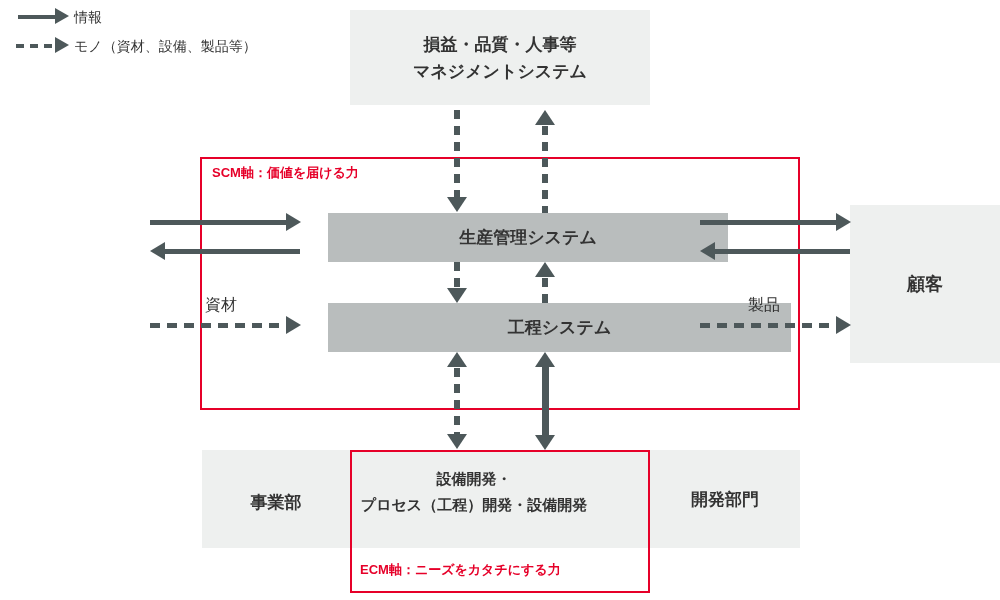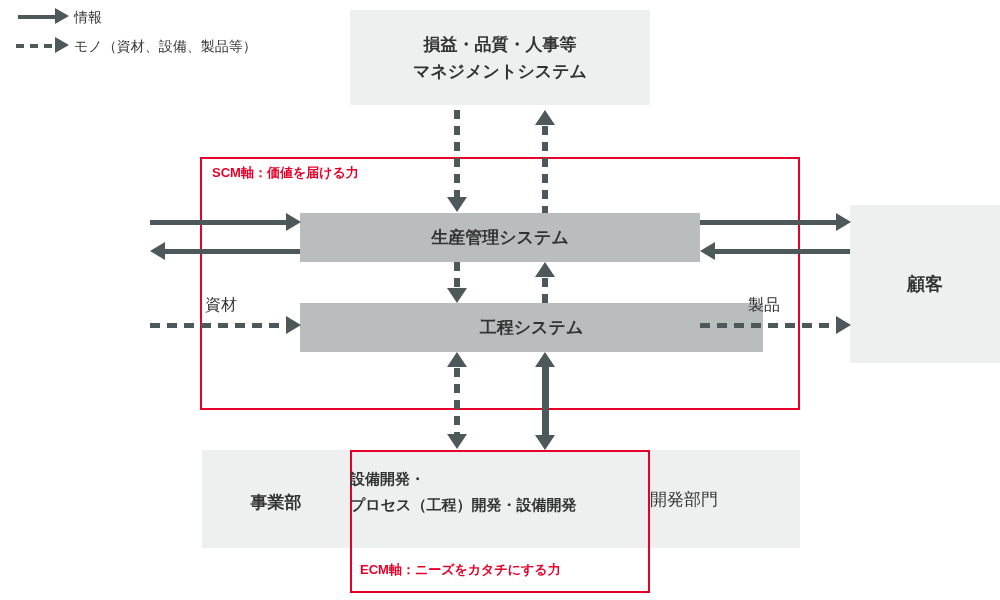--- a/index.html
+++ b/index.html
@@ -7,21 +7,21 @@
     --panel-gray:#eef0ef; --text-dark:#333333;
   }
   html,body{margin:0;padding:0;background:#fff;}
   .stage{position:relative;width:1000px;height:600px;background:#fff;overflow:hidden;
          font-family:"Liberation Sans","DejaVu Sans",sans-serif;color:var(--text-dark);}
   .abs{position:absolute;}
   
   .panel{background:var(--panel-gray);display:flex;align-items:center;justify-content:center;
          text-align:center;font-weight:bold;}
   .bar{background:var(--bar-gray);display:flex;align-items:center;justify-content:center;
-       font-weight:bold;font-size:17px;}
+       font-weight:bold;font-size:17px;margin-left:28px;}
   .redbox{border:2px solid var(--accent-red);box-sizing:border-box;background:transparent;}
   .red-label{color:var(--accent-red);font-weight:bold;font-size:13px;white-space:nowrap;}
   .flow-label{font-size:16px;color:var(--text-dark);white-space:nowrap;}
   
   .hline{height:5px;background:var(--arrow-dark);}
   .hdash{height:5px;background:repeating-linear-gradient(to right,var(--arrow-dark) 0 10px,transparent 10px 17px);}
   .vdash{width:6px;background:repeating-linear-gradient(to bottom,var(--arrow-dark) 0 9px,transparent 9px 16px);}
   .vline{width:7px;background:var(--arrow-dark);}
   .head{width:0;height:0;}
   .head-right{border-top:9px solid transparent;border-bottom:9px solid transparent;border-left:15px solid var(--arrow-dark);}
@@ -64,26 +64,26 @@
     <span>工程システム</span>
   </div>
 
   <span class="abs flow-label" style="left:205px;top:295px;">資材</span>
   <span class="abs flow-label" style="left:748px;top:295px;">製品</span>
 
   <div class="abs panel" style="left:202px;top:450px;width:598px;height:98px;background:var(--panel-gray);"></div>
   <div class="abs" style="left:202px;top:450px;width:148px;height:104px;display:flex;align-items:center;justify-content:center;font-weight:bold;font-size:17px;text-align:right;">
     <span>事業部</span>
   </div>
-  <div class="abs" style="left:650px;top:450px;width:150px;height:98px;display:flex;align-items:center;justify-content:flex-start;font-weight:normal;font-size:17px;">
+  <div class="abs" style="left:650px;top:450px;width:150px;height:98px;display:flex;align-items:center;justify-content:center;font-weight:bold;font-size:17px;">
     <span>開発部門</span>
   </div>
 
   <div class="abs redbox" style="left:350px;top:450px;width:300px;height:143px;"></div>
-  <div class="abs" style="left:350px;top:466px;width:248px;font-weight:bold;font-size:15px;line-height:26px;">
+  <div class="abs" style="left:350px;top:466px;width:248px;text-align:center;font-weight:bold;font-size:15px;line-height:26px;">
     <div>設備開発・</div>
     <div>プロセス（工程）開発・設備開発</div>
   </div>
   <span class="abs red-label" style="left:360px;top:561px;">ECM軸：ニーズをカタチにする力</span>
 
   <div class="abs hline" style="left:150px;top:220px;width:138px;"></div>
   <div class="abs head head-right" style="left:286px;top:213px;"></div>
 
   <div class="abs head head-left" style="left:150px;top:242px;"></div>
   <div class="abs hline" style="left:164px;top:249px;width:136px;"></div>

